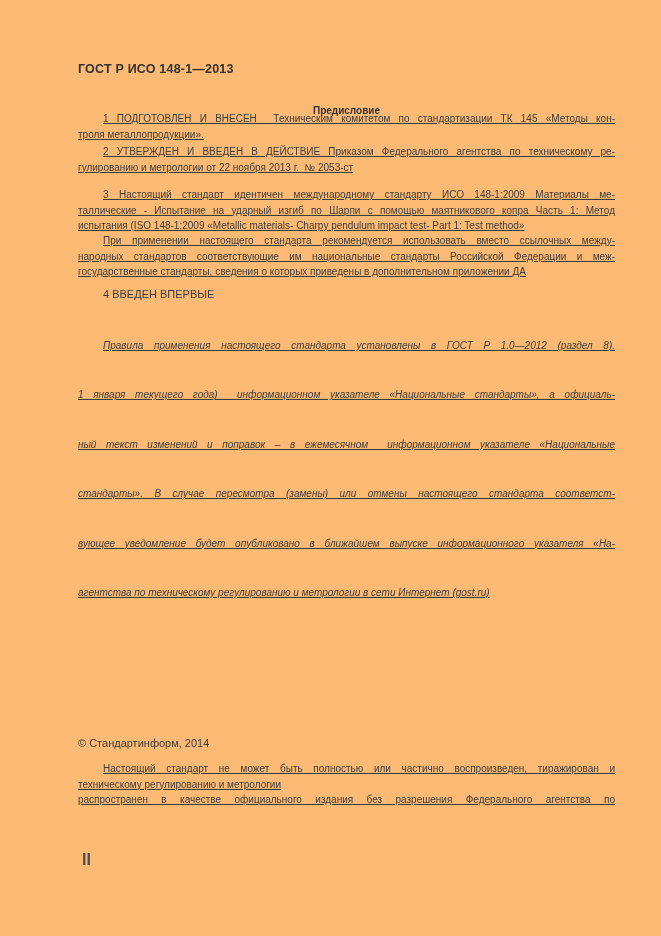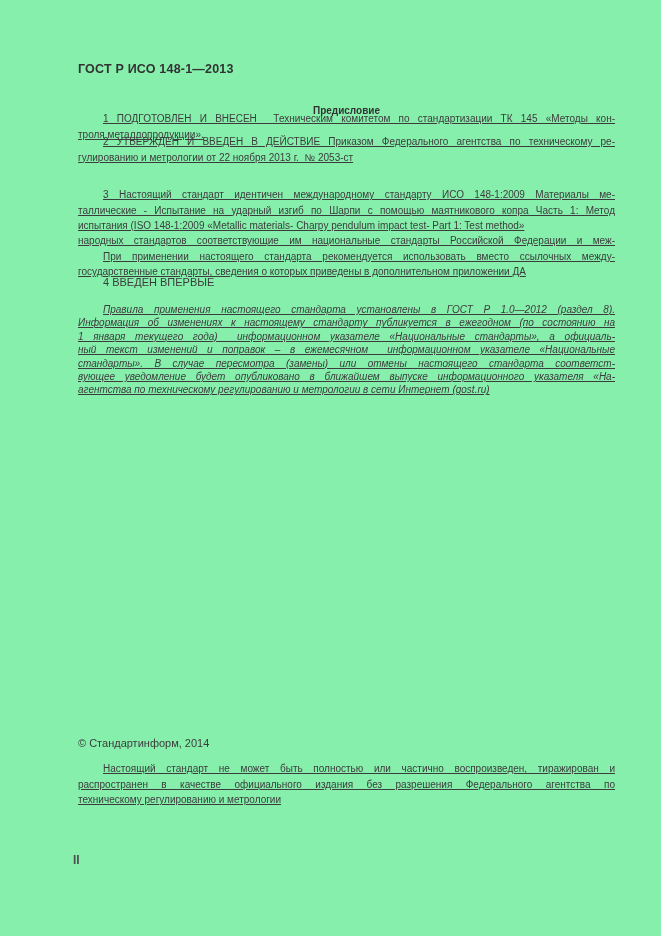--- a/index.html
+++ b/index.html
@@ -4,21 +4,21 @@
 <style>
   html, body {
     margin: 0;
     padding: 0;
     background: #ffffff;
   }
   .page {
     position: relative;
     width: 661px;
     height: 936px;
-    background: #86efac;
+    background: #fdba74;
     overflow: hidden;
     color: #3c3c3c;
     font-family: "Liberation Sans", "DejaVu Sans", sans-serif;
   }
   .doc-code {
     position: absolute;
     left: 78px;
     top: 62px;
     font-weight: 700;
     font-size: 12.5px;
@@ -52,95 +52,96 @@
   .line.j {
     text-align: justify;
     text-align-last: justify;
   }
   .line.fl {
     text-indent: 25px;
   }
   .italic .line {
     font-style: italic;
     line-height: 13.4px;
+    margin-top: 36px;
   }
   .single-line {
     position: absolute;
     left: 78px;
     width: 537px;
     font-size: 11px;
     line-height: 15.5px;
     text-indent: 25px;
+    margin-top: 12px;
   }
   .copyright {
     position: absolute;
     left: 78px;
     top: 737px;
     width: 537px;
     text-align: left;
     font-size: 11px;
     line-height: 13px;
     color: #3c3c3c;
   }
   .page-num {
     position: absolute;
-    left: 73px;
+    left: 82px;
     top: 853px;
-    font-size: 12px;
+    font-size: 16px;
     line-height: 14px;
     color: #4f4f4f;
     font-weight: 700;
   }
 </style>
 </head>
 <body>
 
 <div class="page">
 
   <div class="doc-code">ГОСТ Р ИСО 148-1—2013</div>
 
   <div class="section-title">Предисловие</div>
 
   <div class="para" style="top:111px">
       <div class="line j fl">1 ПОДГОТОВЛЕН И ВНЕСЕН&nbsp; Техническим комитетом по стандартизации ТК 145 «Методы кон-</div>
       <div class="line">троля металлопродукции».</div>
     </div>
 
-  <div class="para" style="top:134px">
+  <div class="para" style="top:144px">
       <div class="line j fl">2 УТВЕРЖДЕН И ВВЕДЕН В ДЕЙСТВИЕ Приказом Федерального агентства по техническому ре-</div>
       <div class="line">гулированию и метрологии от 22 ноября 2013 г.&nbsp; № 2053-ст</div>
     </div>
 
   <div class="para" style="top:187px">
       <div class="line j fl">3 Настоящий стандарт идентичен международному стандарту ИСО 148-1:2009 Материалы ме-</div>
       <div class="line j">таллические - Испытание на ударный изгиб по Шарпи с помощью маятникового копра Часть 1: Метод</div>
       <div class="line">испытания (ISO 148-1:2009 «Metallic materials- Charpy pendulum impact test- Part 1: Test method»</div>
     </div>
 
   <div class="para" style="top:233px">
+      <div class="line j fl">При применении настоящего стандарта рекомендуется использовать вместо ссылочных между-</div>
       <div class="line j">народных стандартов соответствующие им национальные стандарты Российской Федерации и меж-</div>
-      <div class="line j fl">При применении настоящего стандарта рекомендуется использовать вместо ссылочных между-</div>
       <div class="line">государственные стандарты, сведения о которых приведены в дополнительном приложении ДА</div>
     </div>
 
   <div class="single-line" style="top:275px">4 ВВЕДЕН ВПЕРВЫЕ</div>
 
   <div class="para italic" style="top:303px">
       <div class="line j fl">Правила применения настоящего стандарта установлены в ГОСТ Р 1.0—2012 (раздел 8).</div>
-      <div class="line j">Информация об изменениях к настоящему стандарту публикуется в ежегодном (по состоянию на</div>
       <div class="line j">1 января текущего года)&nbsp; информационном указателе «Национальные стандарты», а официаль-</div>
       <div class="line j">ный текст изменений и поправок – в ежемесячном&nbsp; информационном указателе «Национальные</div>
       <div class="line j">стандарты». В случае пересмотра (замены) или отмены настоящего стандарта соответст-</div>
       <div class="line j">вующее уведомление будет опубликовано в ближайшем выпуске информационного указателя «На-</div>
       <div class="line">агентства по техническому регулированию и метрологии в сети Интернет (gost.ru)</div>
     </div>
 
   <div class="copyright">© Стандартинформ, 2014</div>
 
   <div class="para" style="top:761px">
       <div class="line j fl">Настоящий стандарт не может быть полностью или частично воспроизведен, тиражирован и</div>
+      <div class="line">техническому регулированию и метрологии</div>
       <div class="line j">распространен в качестве официального издания без разрешения Федерального агентства по</div>
-      <div class="line">техническому регулированию и метрологии</div>
     </div>
 
   <div class="page-num">II</div>
 
 </div>
 
 </body></html>

